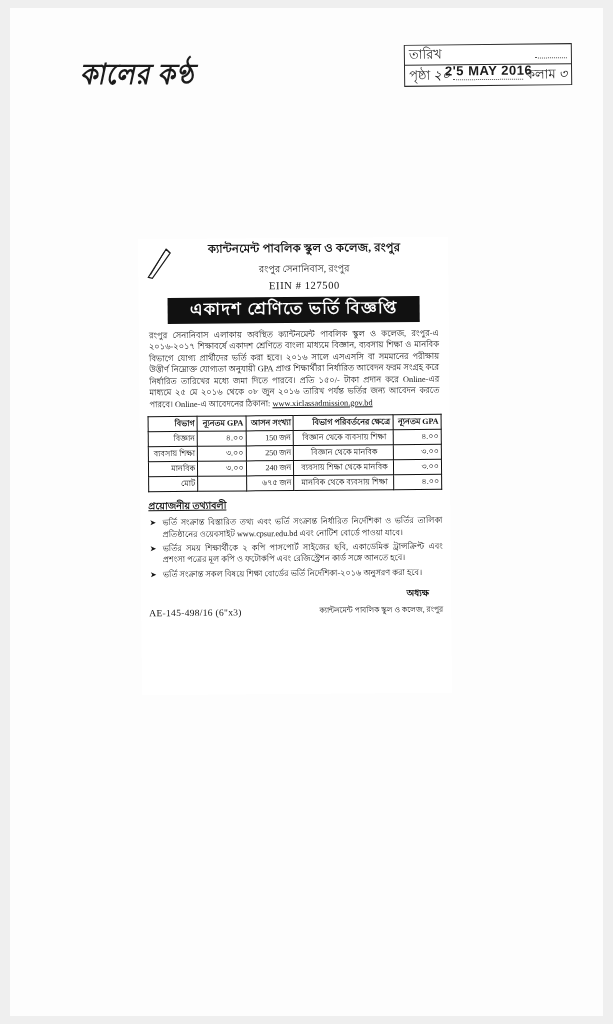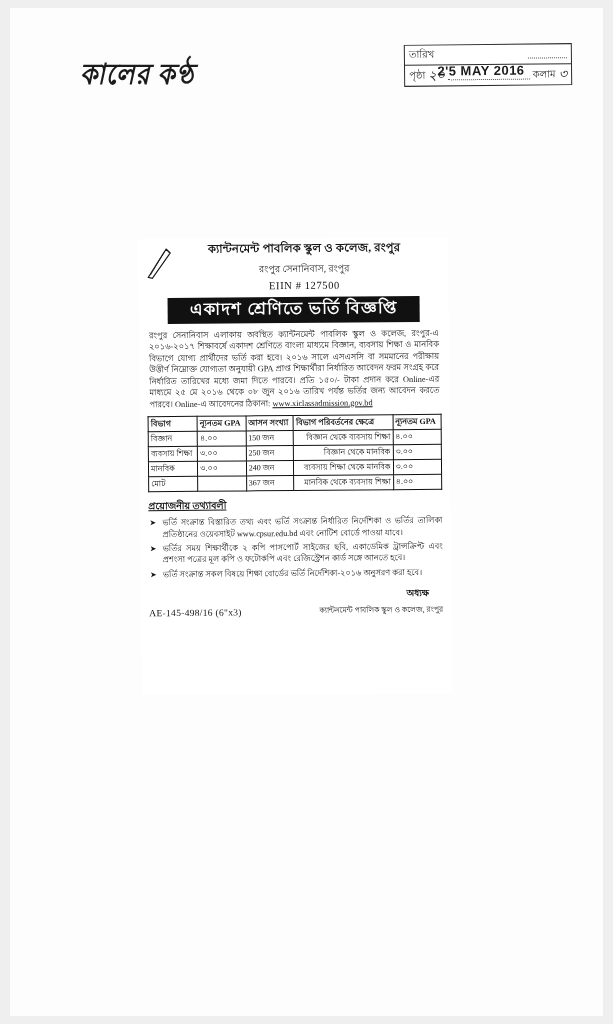--- a/index.html
+++ b/index.html
@@ -58,21 +58,21 @@
     height: 50%;
     box-sizing: border-box;
     padding: 0 4px;
     font-size: 9px;
     color: #2b2b2b;
     gap: 3px;
   }
   .stamp .row.top { border-bottom: 1px solid #2b2b2b; }
   .stamp .lbl {
     font-family: "Liberation Serif", serif;
-    font-size: 10px;
+    font-size: 13px;
     white-space: nowrap;
   }
   .stamp .dateval {
     font-family: "Liberation Sans", sans-serif;
     font-size: 13px;
     font-weight: bold;
     letter-spacing: 0.5px;
     color: #1a1a1a;
     white-space: nowrap;
     margin-top: 32px;
@@ -161,25 +161,25 @@
   table.seat {
     margin: 6px 0 0;
     width: 100%;
     border-collapse: collapse;
     font-size: 8px;
     color: #121212;
   }
   table.seat th, table.seat td {
     border: 1px solid #111;
     padding: 2px 2px;
-    text-align: left;
+    text-align: right;
     line-height: 1.25;
   }
   table.seat th { font-weight: bold; }
-  table.seat td.l { text-align: right; padding-left: 4px; }
+  table.seat td.l { text-align: center; padding-left: 4px; }
 
   .notes-title {
     margin-top: 7px;
     font-size: 9.5px;
     font-weight: bold;
     text-decoration: underline;
     color: #111;
   }
   ul.notes {
     margin: 3px 0 0;
@@ -317,21 +317,21 @@
           <tr>
             <td>মানবিক</td>
             <td>৩.০০</td>
             <td>240 জন</td>
             <td class="l">ব্যবসায় শিক্ষা থেকে মানবিক</td>
             <td>৩.০০</td>
           </tr>
           <tr>
             <td>মোট</td>
             <td></td>
-            <td>367 জন</td>
+            <td>৬৭৫ জন</td>
             <td class="l">মানবিক থেকে ব্যবসায় শিক্ষা</td>
             <td>৪.০০</td>
           </tr>
         </tbody>
       </table>
 
       <div class="notes-title">প্রয়োজনীয় তথ্যাবলী</div>
       <ul class="notes">
         <li>
           <span class="arw">➤</span>

